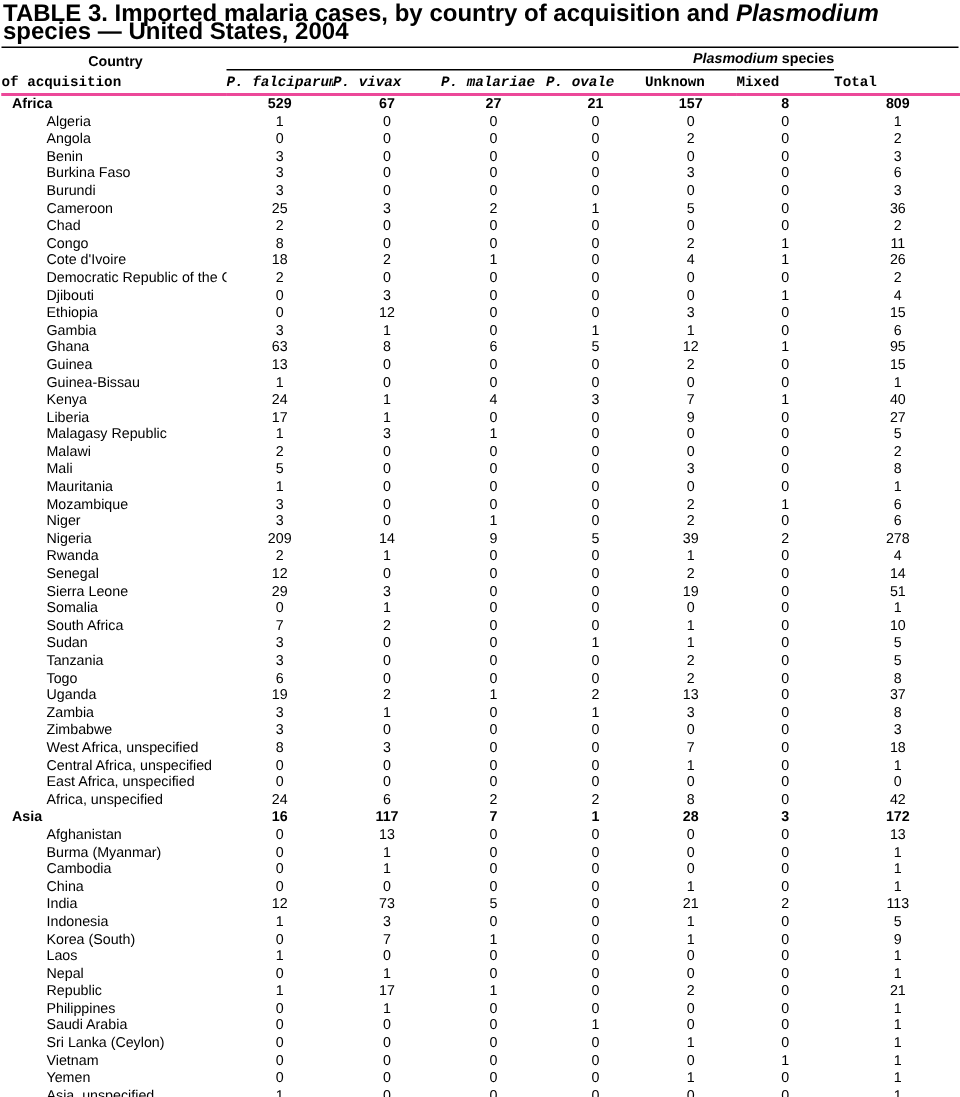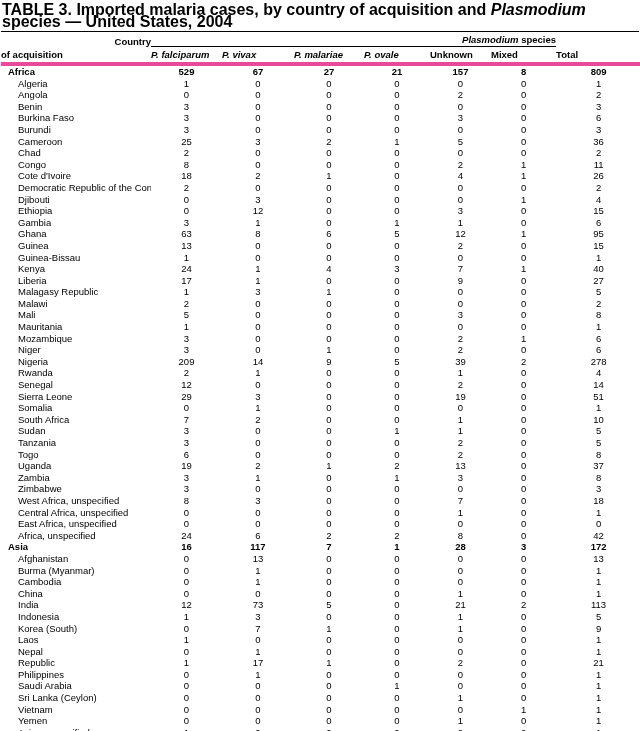--- a/index.html
+++ b/index.html
@@ -3,29 +3,29 @@
 <meta charset="utf-8">
 <style>
   * { box-sizing: border-box; }
   html, body { margin: 0; padding: 0; background: #fff; color: #000; }
   body { width: 640px; font-family: "Liberation Sans", "DejaVu Sans", sans-serif; }
   .page { width: 640px; padding: 2px 1px 0 1px; }
   .it { font-style: italic; }
   .title { font-size: 16px; font-weight: bold; line-height: 12px; padding: 2px 1px 3px 1px; border-bottom: 1px solid #000; }
   table { width: 100%; border-collapse: collapse; table-layout: fixed; }
   thead th { font-size: 9.5px; font-weight: bold; padding: 0; vertical-align: bottom; }
-  th.country-h1 { text-align: right; padding: 2px 0 0 2px; margin-top: 40px; }
+  th.country-h1 { text-align: center; padding: 2px 0 0 2px; margin-top: 40px; }
   th.spanner { text-align: right; border-bottom: 1px solid #000; padding: 2px 0 1px 0; }
   th.empty-h { border: none; }
-  tr.colheads th { border-bottom: 4px solid #ec4899; padding: 2px 0 2px 0; }
+  tr.colheads th { border-bottom: 2px solid #ec4899; padding: 2px 0 2px 0; font-family: Liberation Mono, monospace; }
   th.country-h2 { text-align: left; padding-left: 4px; }
   th.num-h { text-align: left; white-space: nowrap; overflow: hidden; }
   tbody td { font-size: 9.5px; line-height: 11.6px; height: 11.6px; padding: 0; white-space: nowrap; overflow: hidden; }
   td.label { text-align: left; padding-left: 7px; }
-  td.label.indent { padding-left: 17px; }
+  td.label.indent { padding-left: 30px; }
   td.num { text-align: center; }
   tr.bold td { font-weight: bold; margin-left: 30px; }
 </style>
 </head>
 <body>
 
 <div class="page">
   <div class="title"><span>TABLE 3. Imported malaria cases, by country of acquisition and </span><span class="it">Plasmodium</span><span> species — United States, 2004</span></div>
 
   <table>

